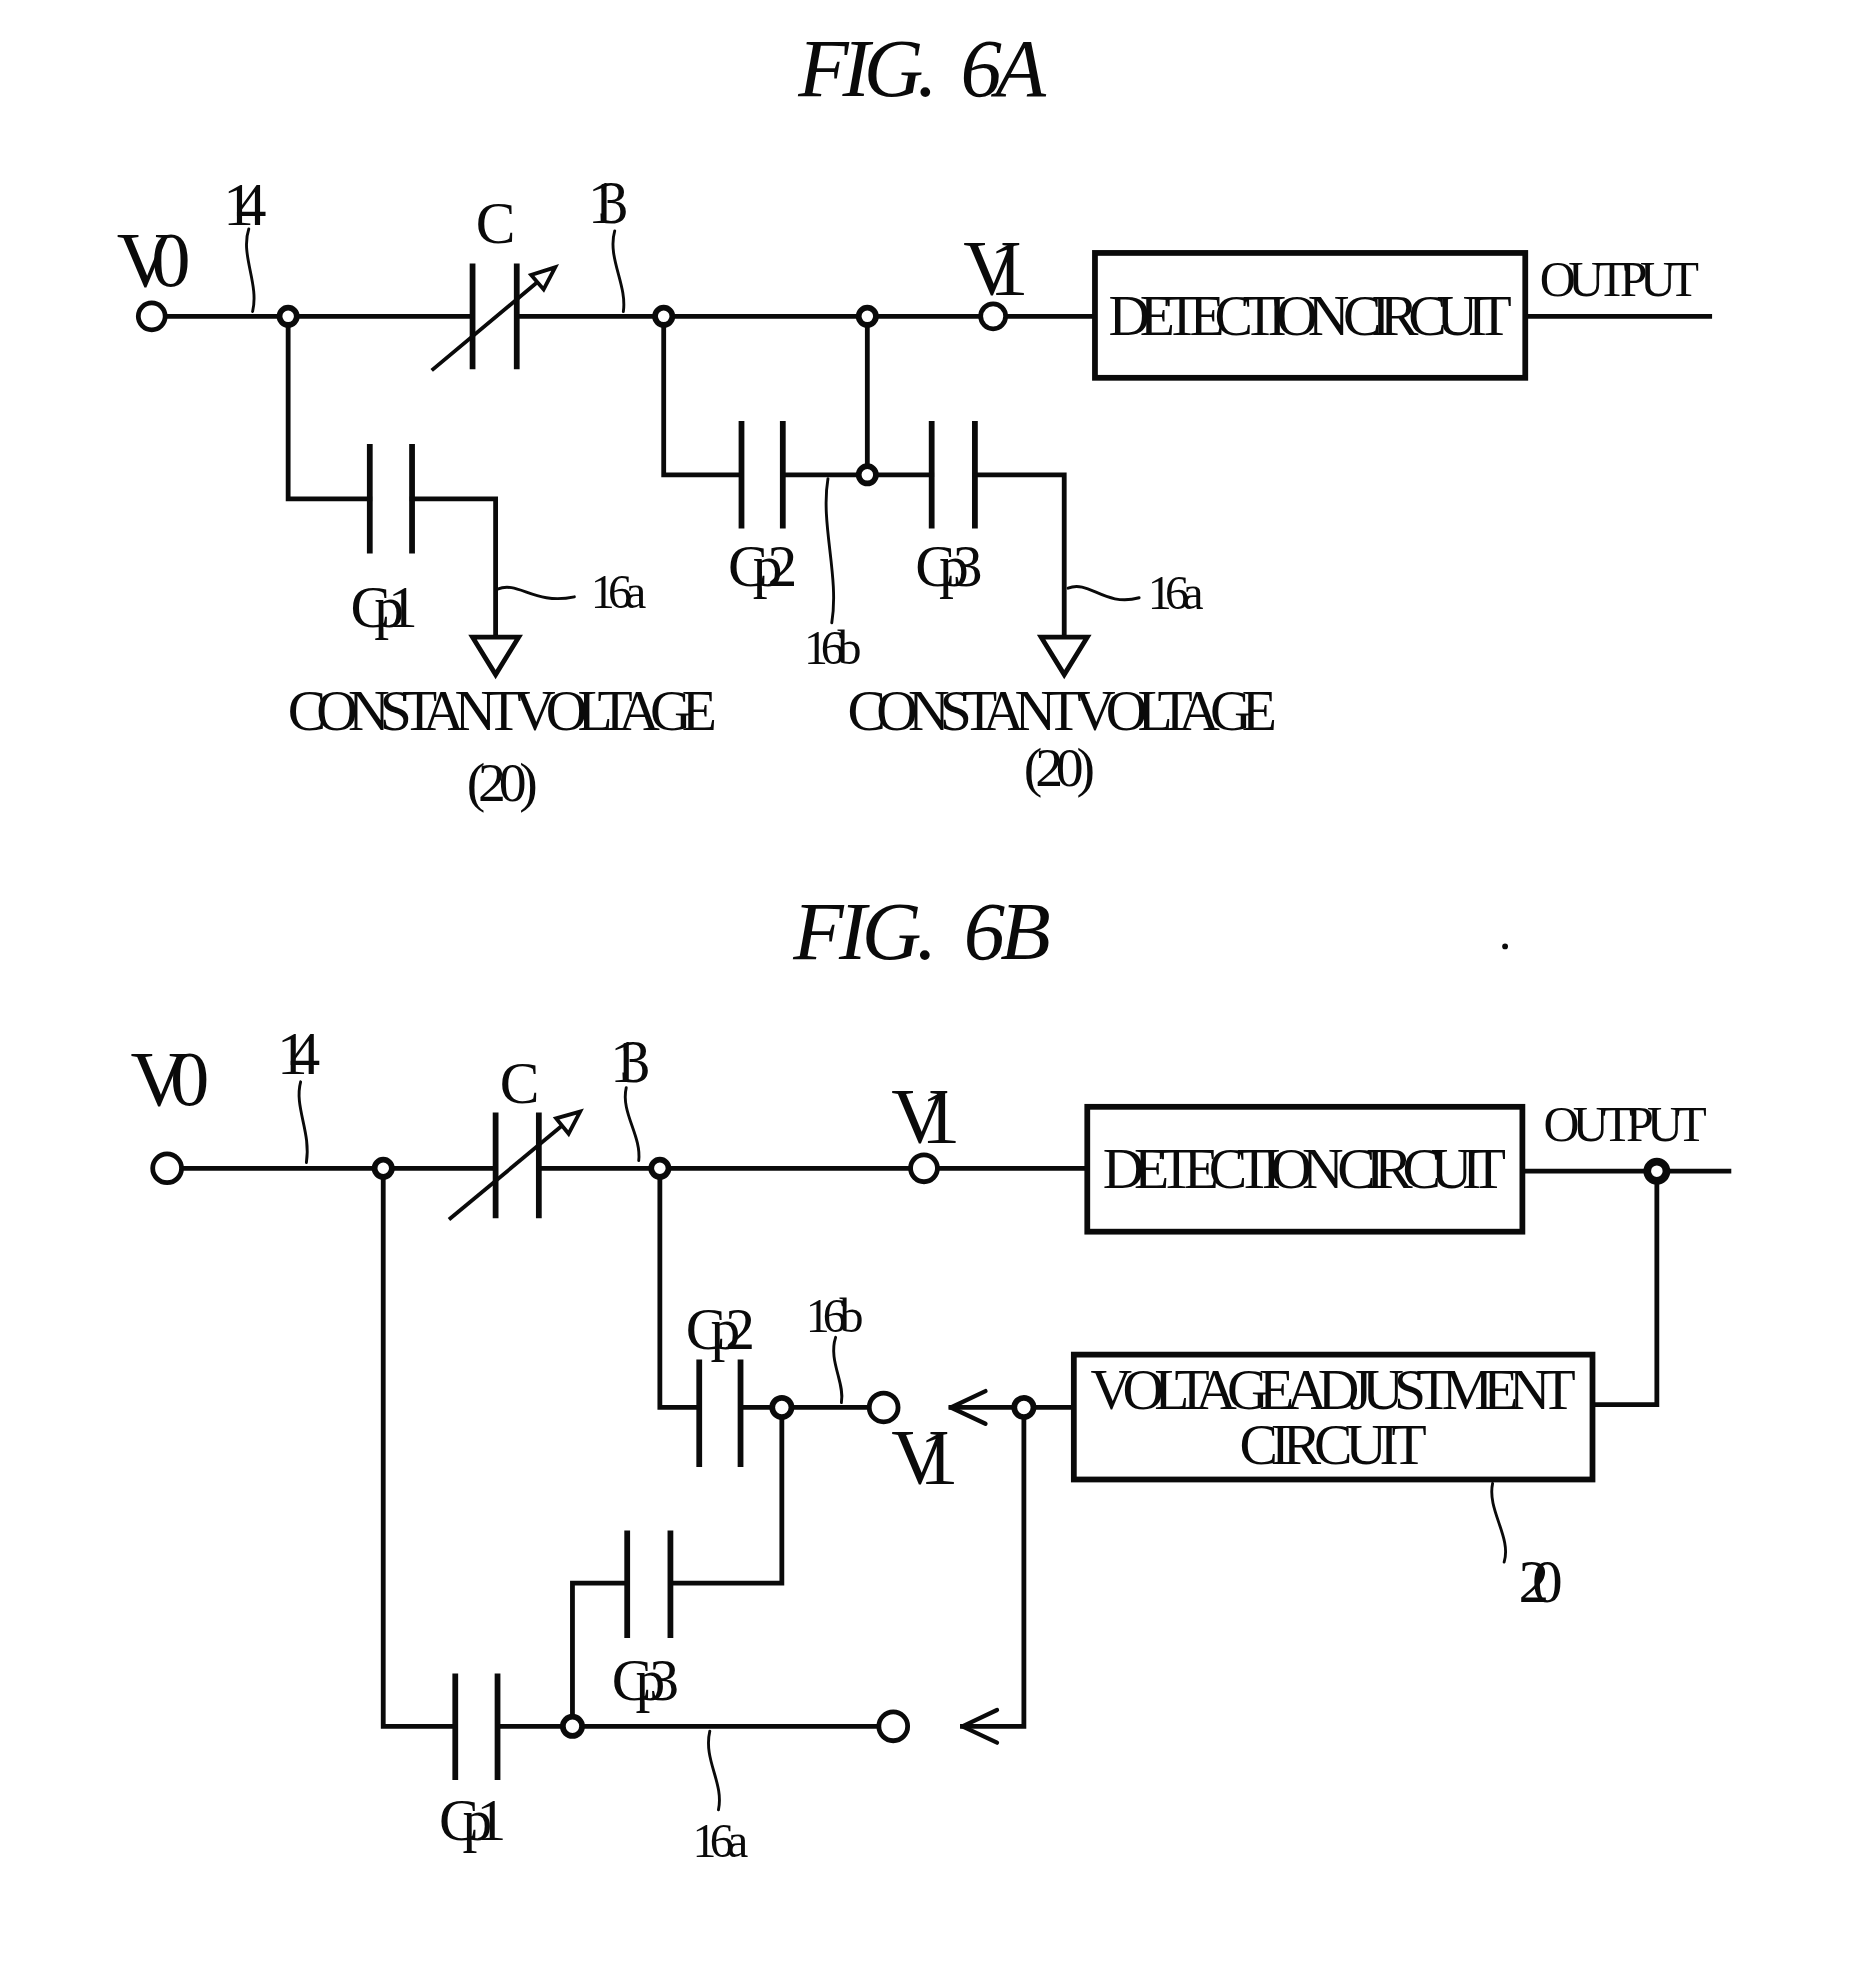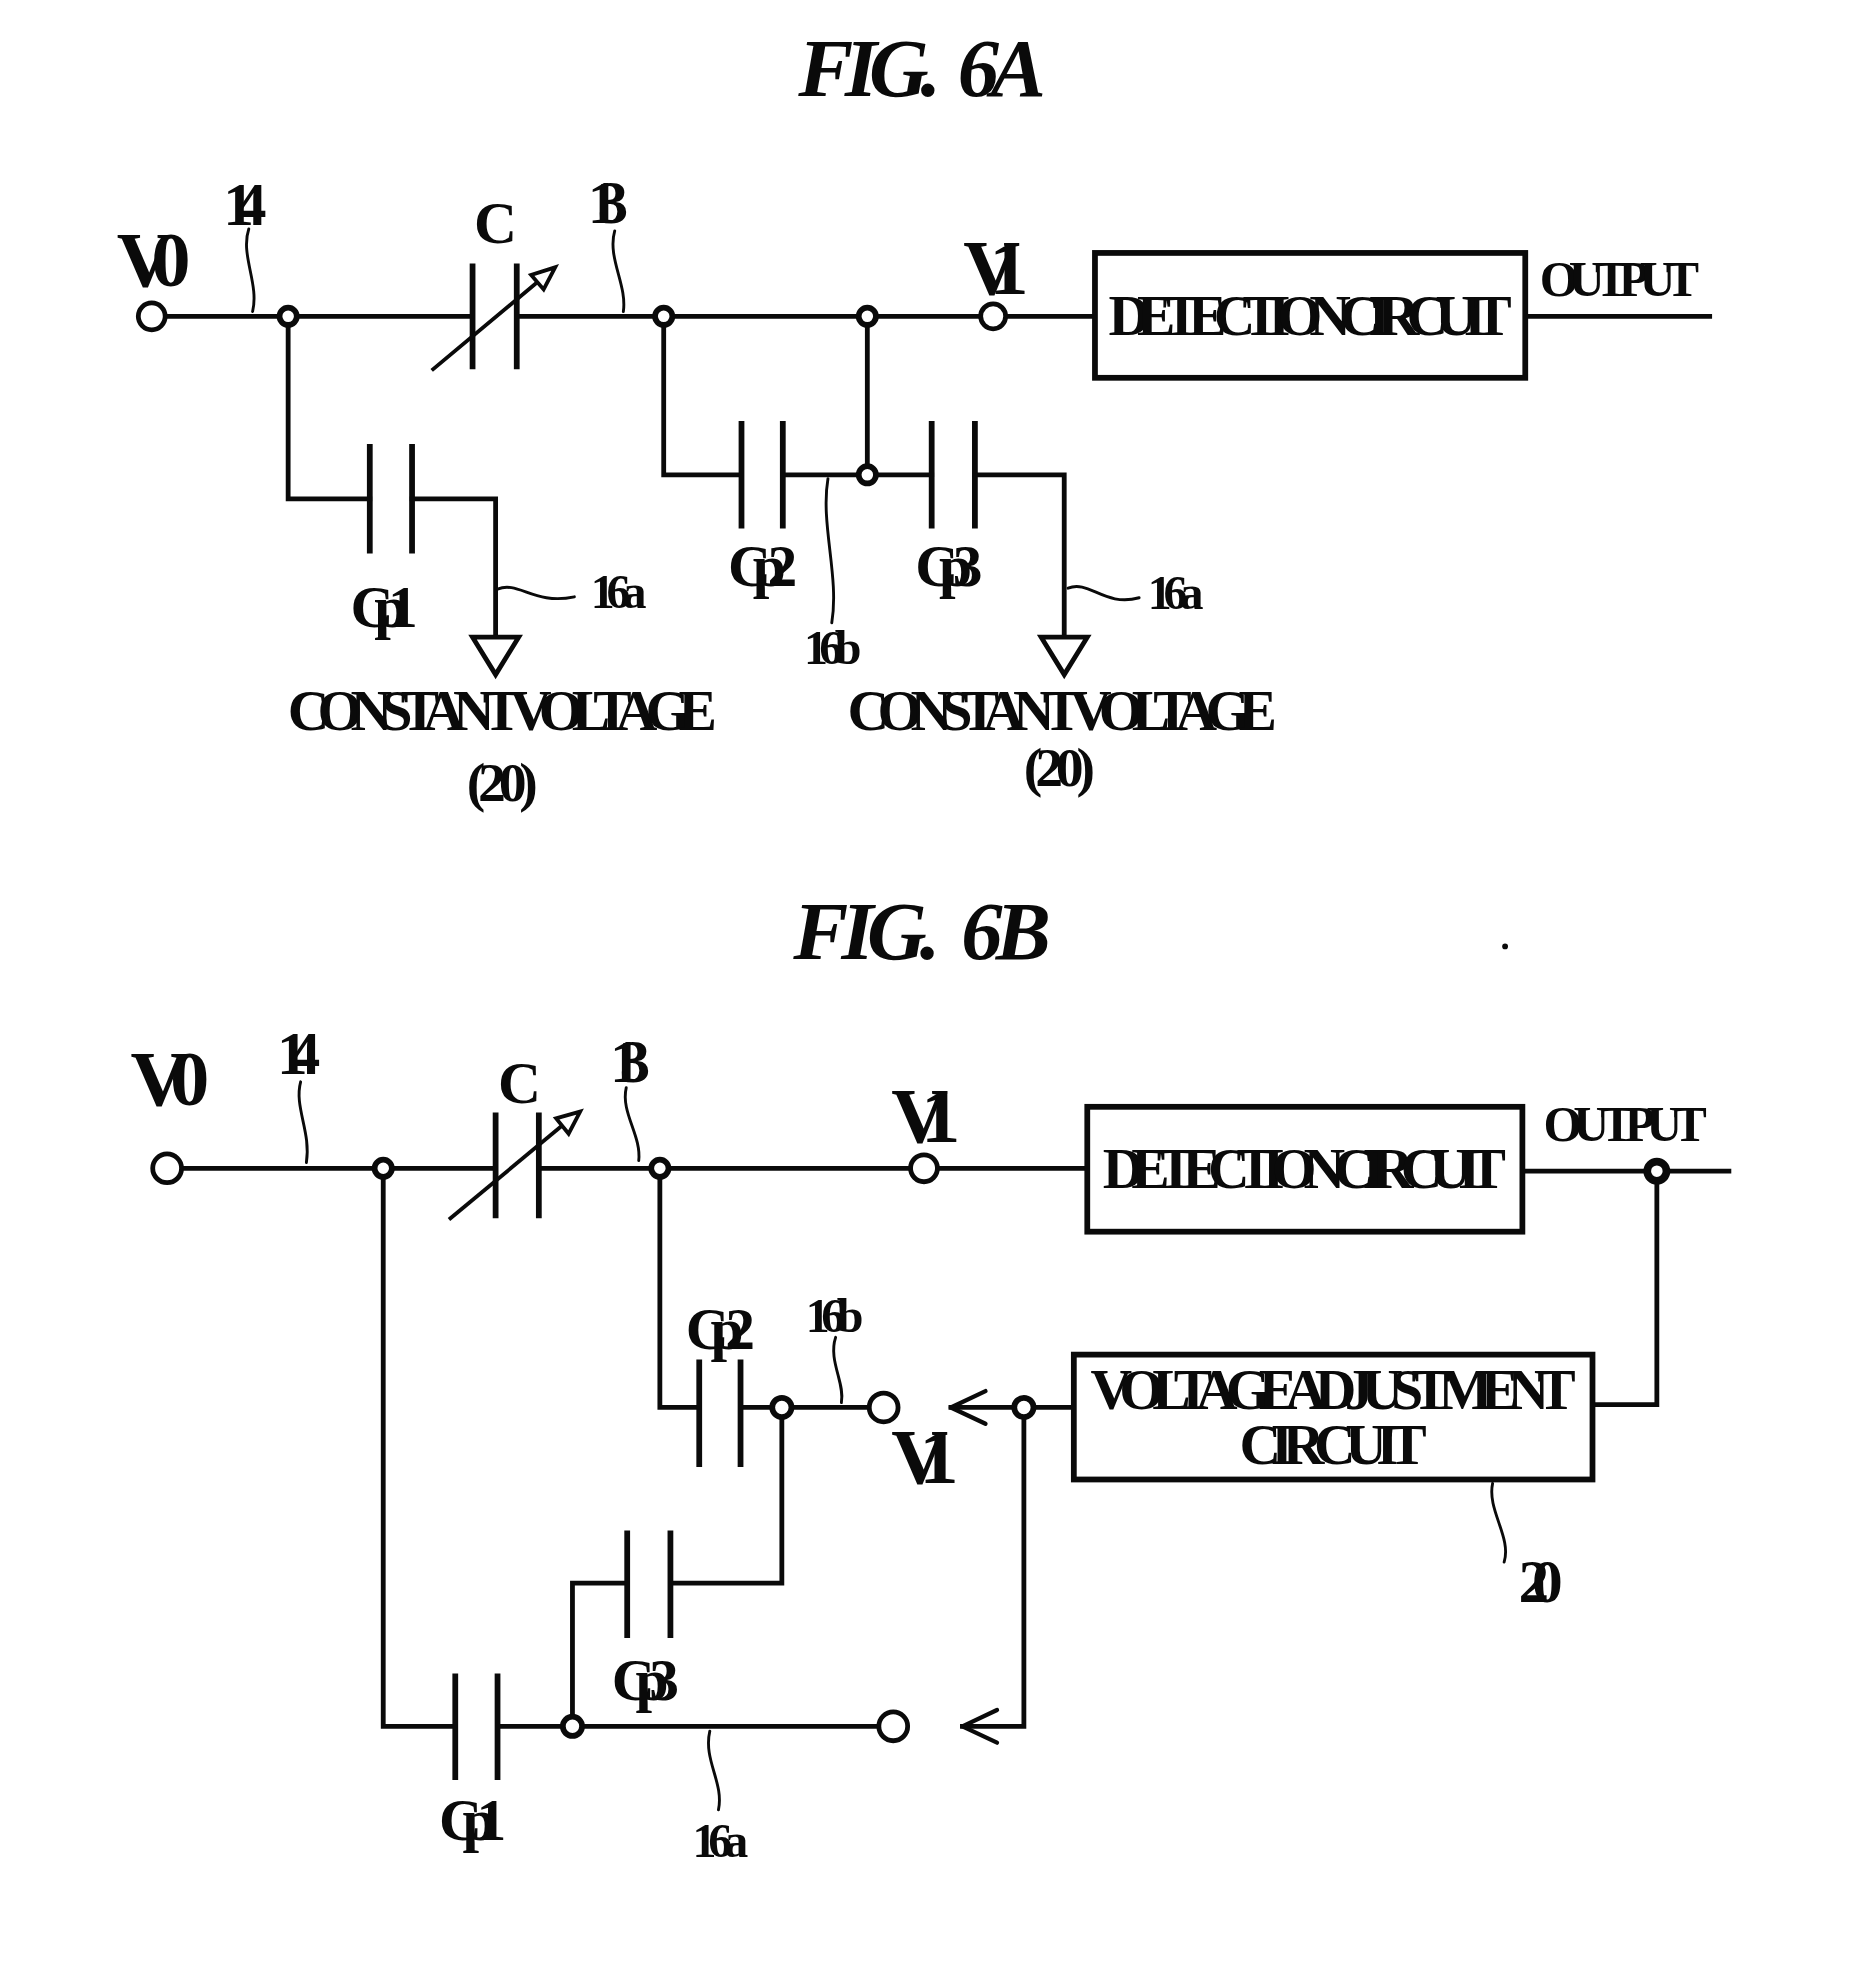--- a/index.html
+++ b/index.html
@@ -2,21 +2,20 @@
 <html><head>
 <meta charset="utf-8">
 <style>
   html,body{margin:0;padding:0;background:#e8e8e8;}
   .page{
     position:relative;
     width:1872px;height:1986px;
     background:#ffffff;
     margin:0 auto;
     font-family:"Liberation Serif","DejaVu Serif",serif;
-    font-weight:bold;
   }
   svg{display:block;width:1872px;height:1986px;}
   svg text{
     fill:#0a0a0a;
     font-family:"Liberation Serif","DejaVu Serif",serif;
     white-space:pre;
   }
   .wire{stroke:#0a0a0a;stroke-width:5;fill:none;stroke-linecap:square;}
   .wire-thin{stroke:#0a0a0a;stroke-width:4;fill:none;stroke-linecap:square;}
   .plate{stroke:#0a0a0a;stroke-width:6;fill:none;stroke-linecap:butt;}

